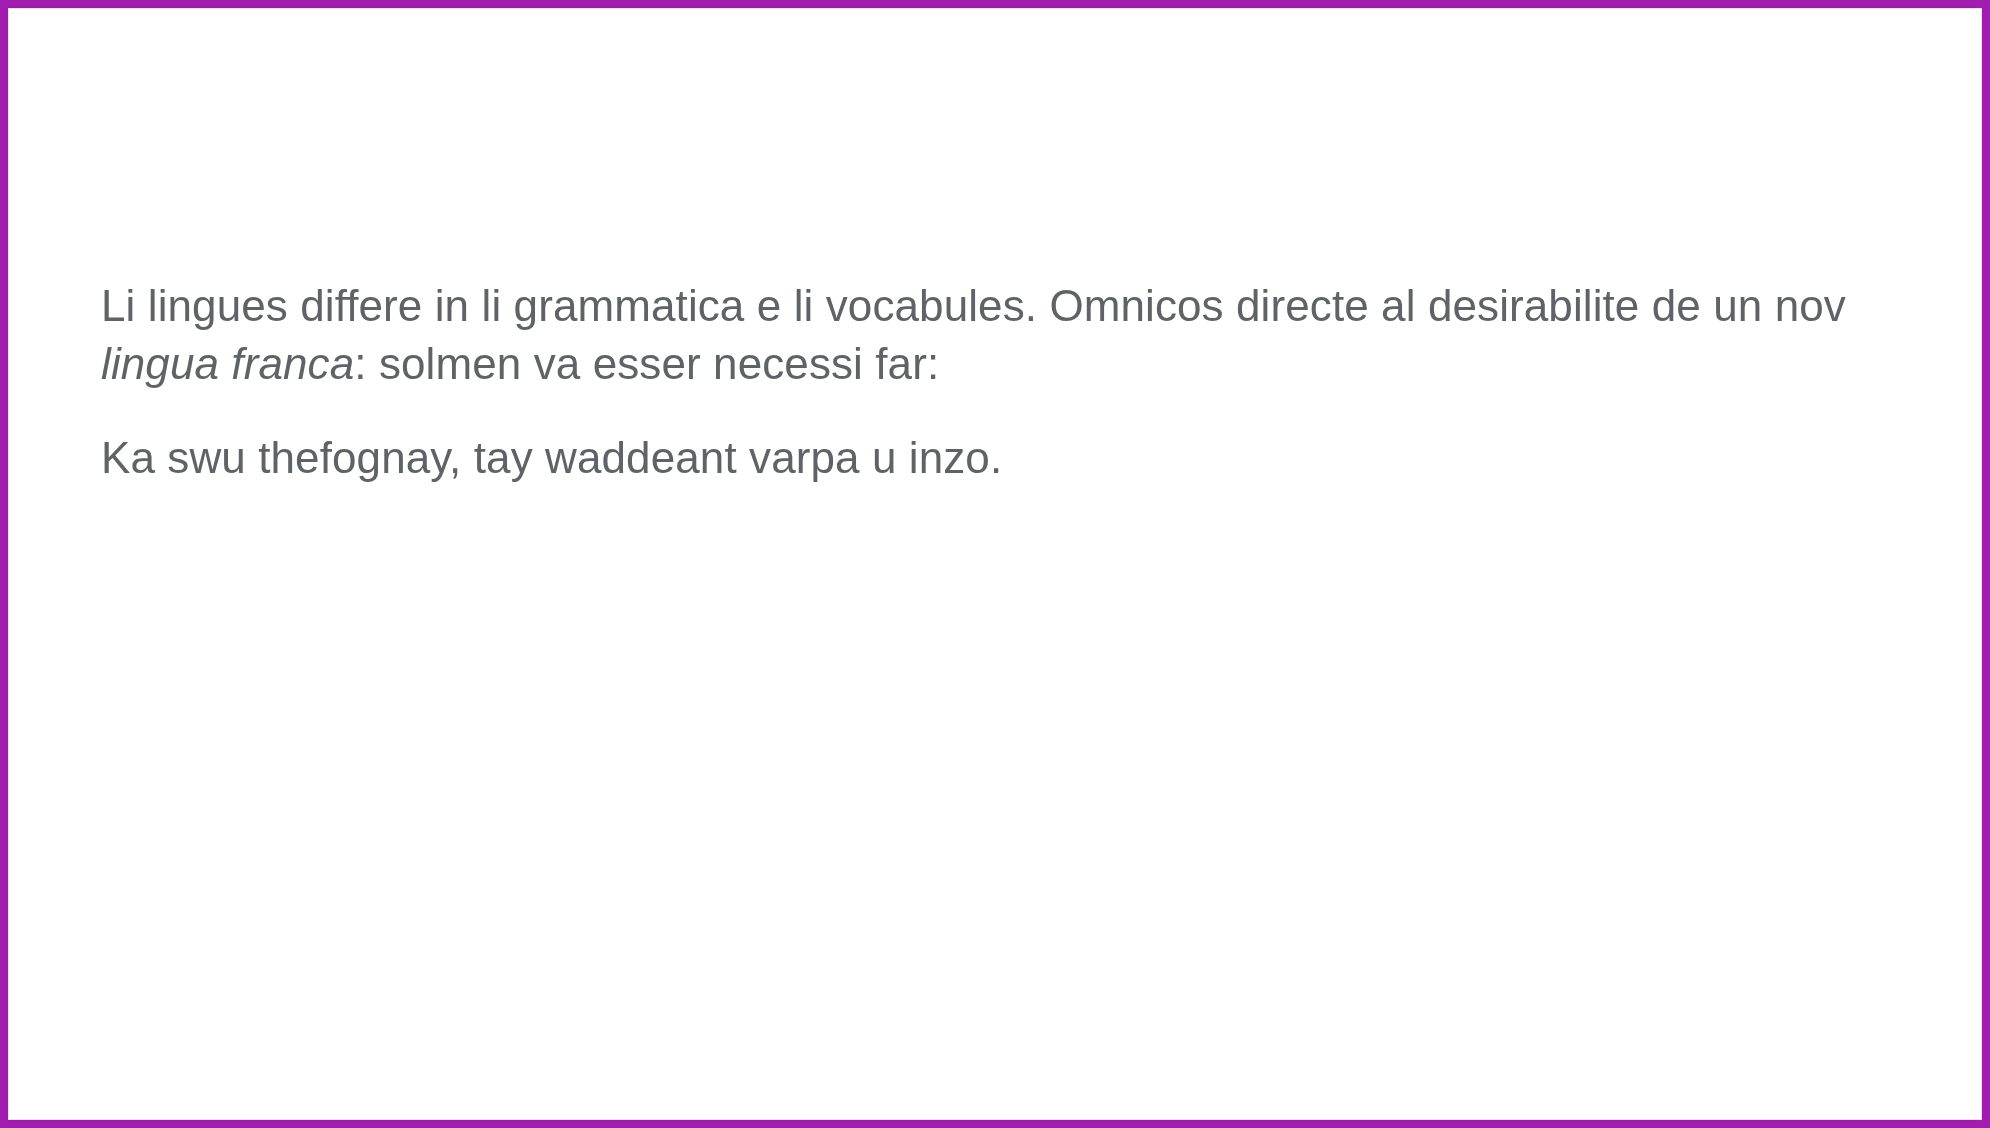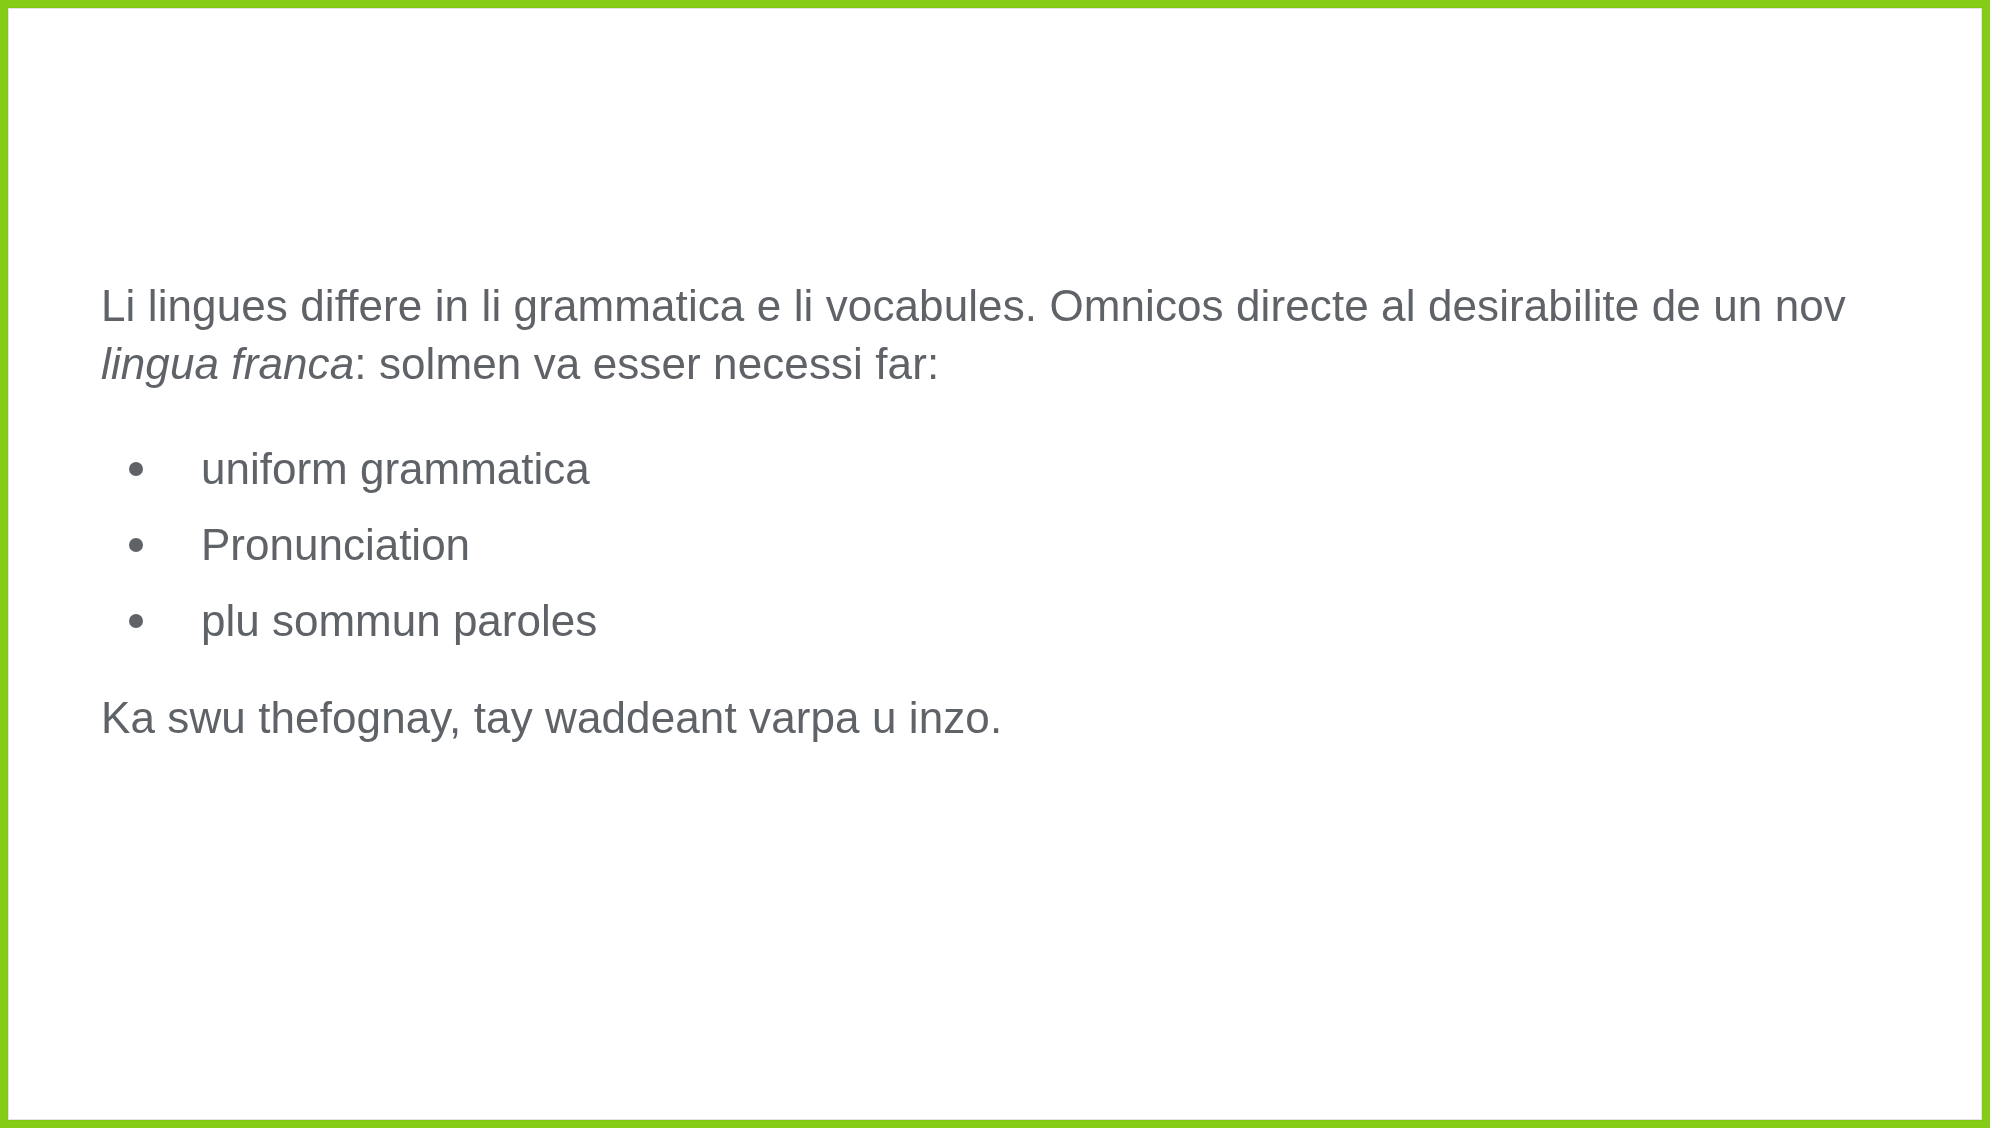--- a/index.html
+++ b/index.html
@@ -12,21 +12,21 @@
     height: 1128px;
     font-family: "Liberation Sans", sans-serif;
     -webkit-font-smoothing: antialiased;
   }
 
   .slide-canvas {
     position: relative;
     box-sizing: border-box;
     width: 1990px;
     height: 1128px;
-    background: #84cc16;
+    background: #a21caf;
     padding: 8px;
   }
 
   .slide {
     position: relative;
     box-sizing: border-box;
     width: 100%;
     height: 100%;
     background: #ffffff;
     border: 1px solid #e3e3e3;
@@ -88,33 +88,19 @@
 </head>
 <body>
 
 <div class="slide-canvas">
   <div class="slide">
 
     <div class="slide-body">
 
       <p class="para"><span>Li lingues differe in li grammatica e li vocabules. Omnicos directe al desirabilite de un nov </span><em>lingua franca</em><span>: solmen va esser necessi far:</span></p>
 
-      <ul class="bullet-list">
-        <li>
-          <span class="dot"></span>
-          <span>uniform grammatica</span>
-        </li>
-        <li>
-          <span class="dot"></span>
-          <span>Pronunciation</span>
-        </li>
-        <li>
-          <span class="dot"></span>
-          <span>plu sommun paroles</span>
-        </li>
-      </ul>
 
       <p class="para closing">Ka swu thefognay, tay waddeant varpa u inzo.</p>
 
     </div>
 
   </div>
 </div>
 
 </body></html>

